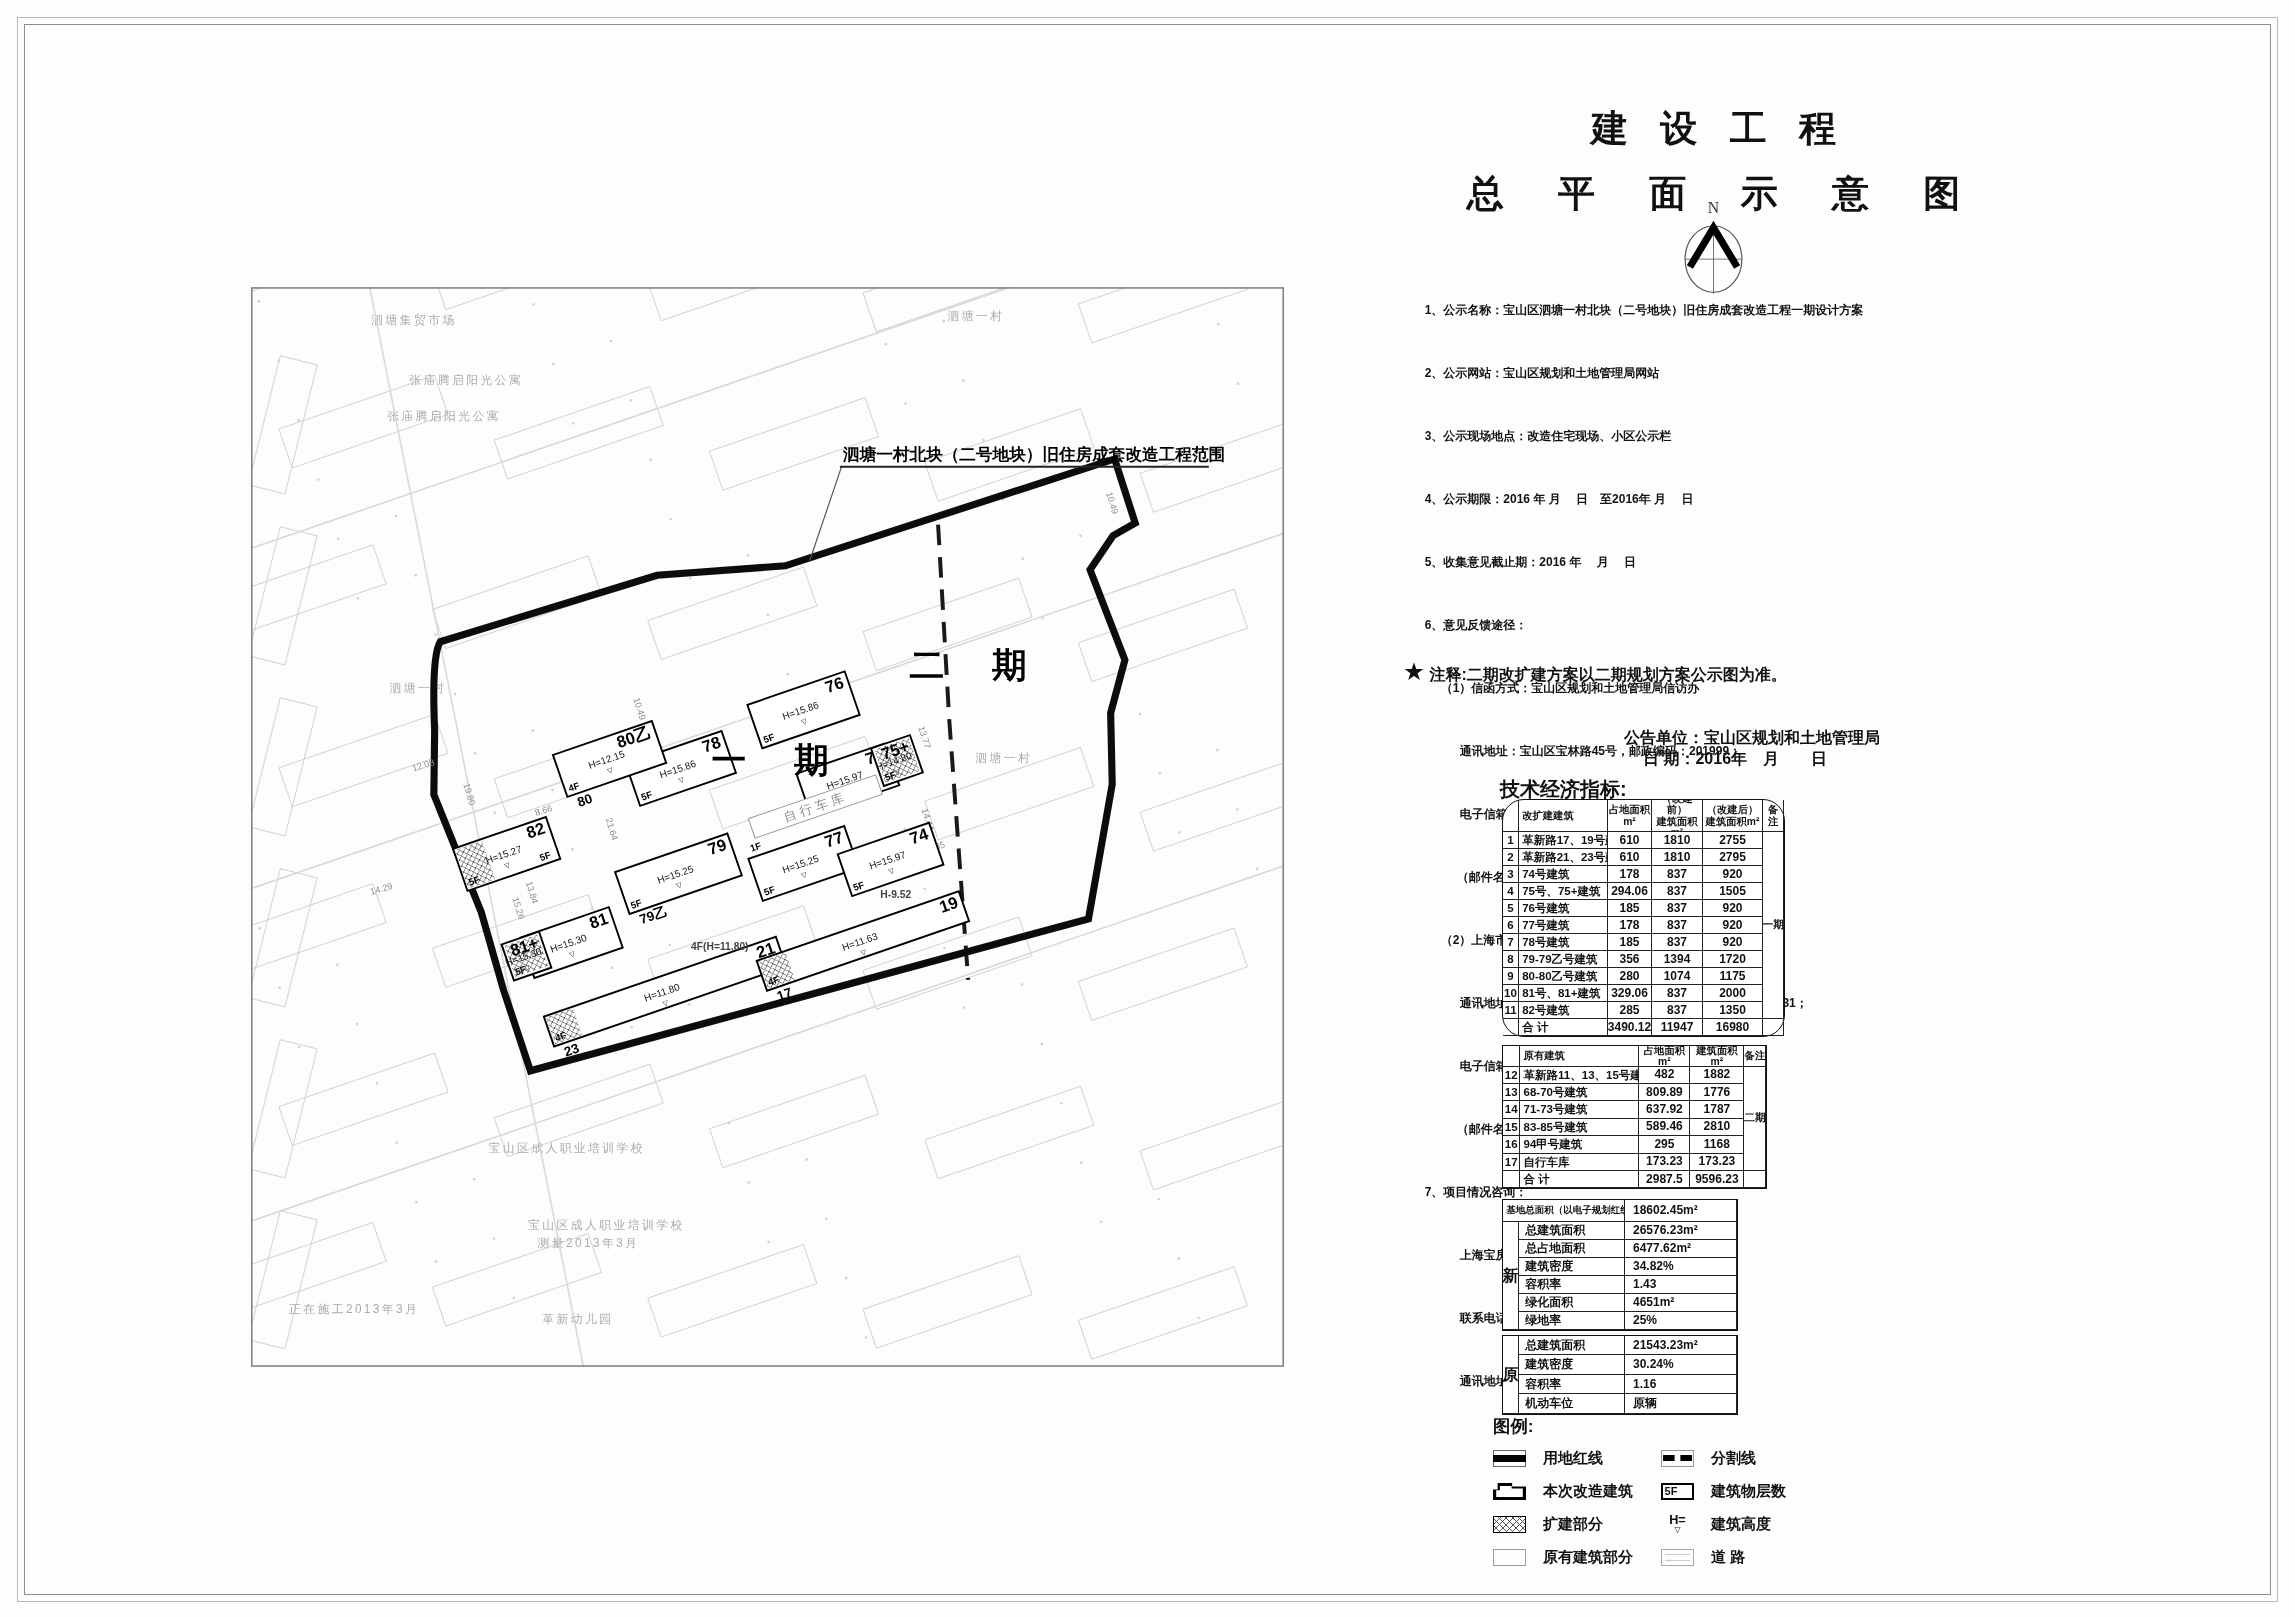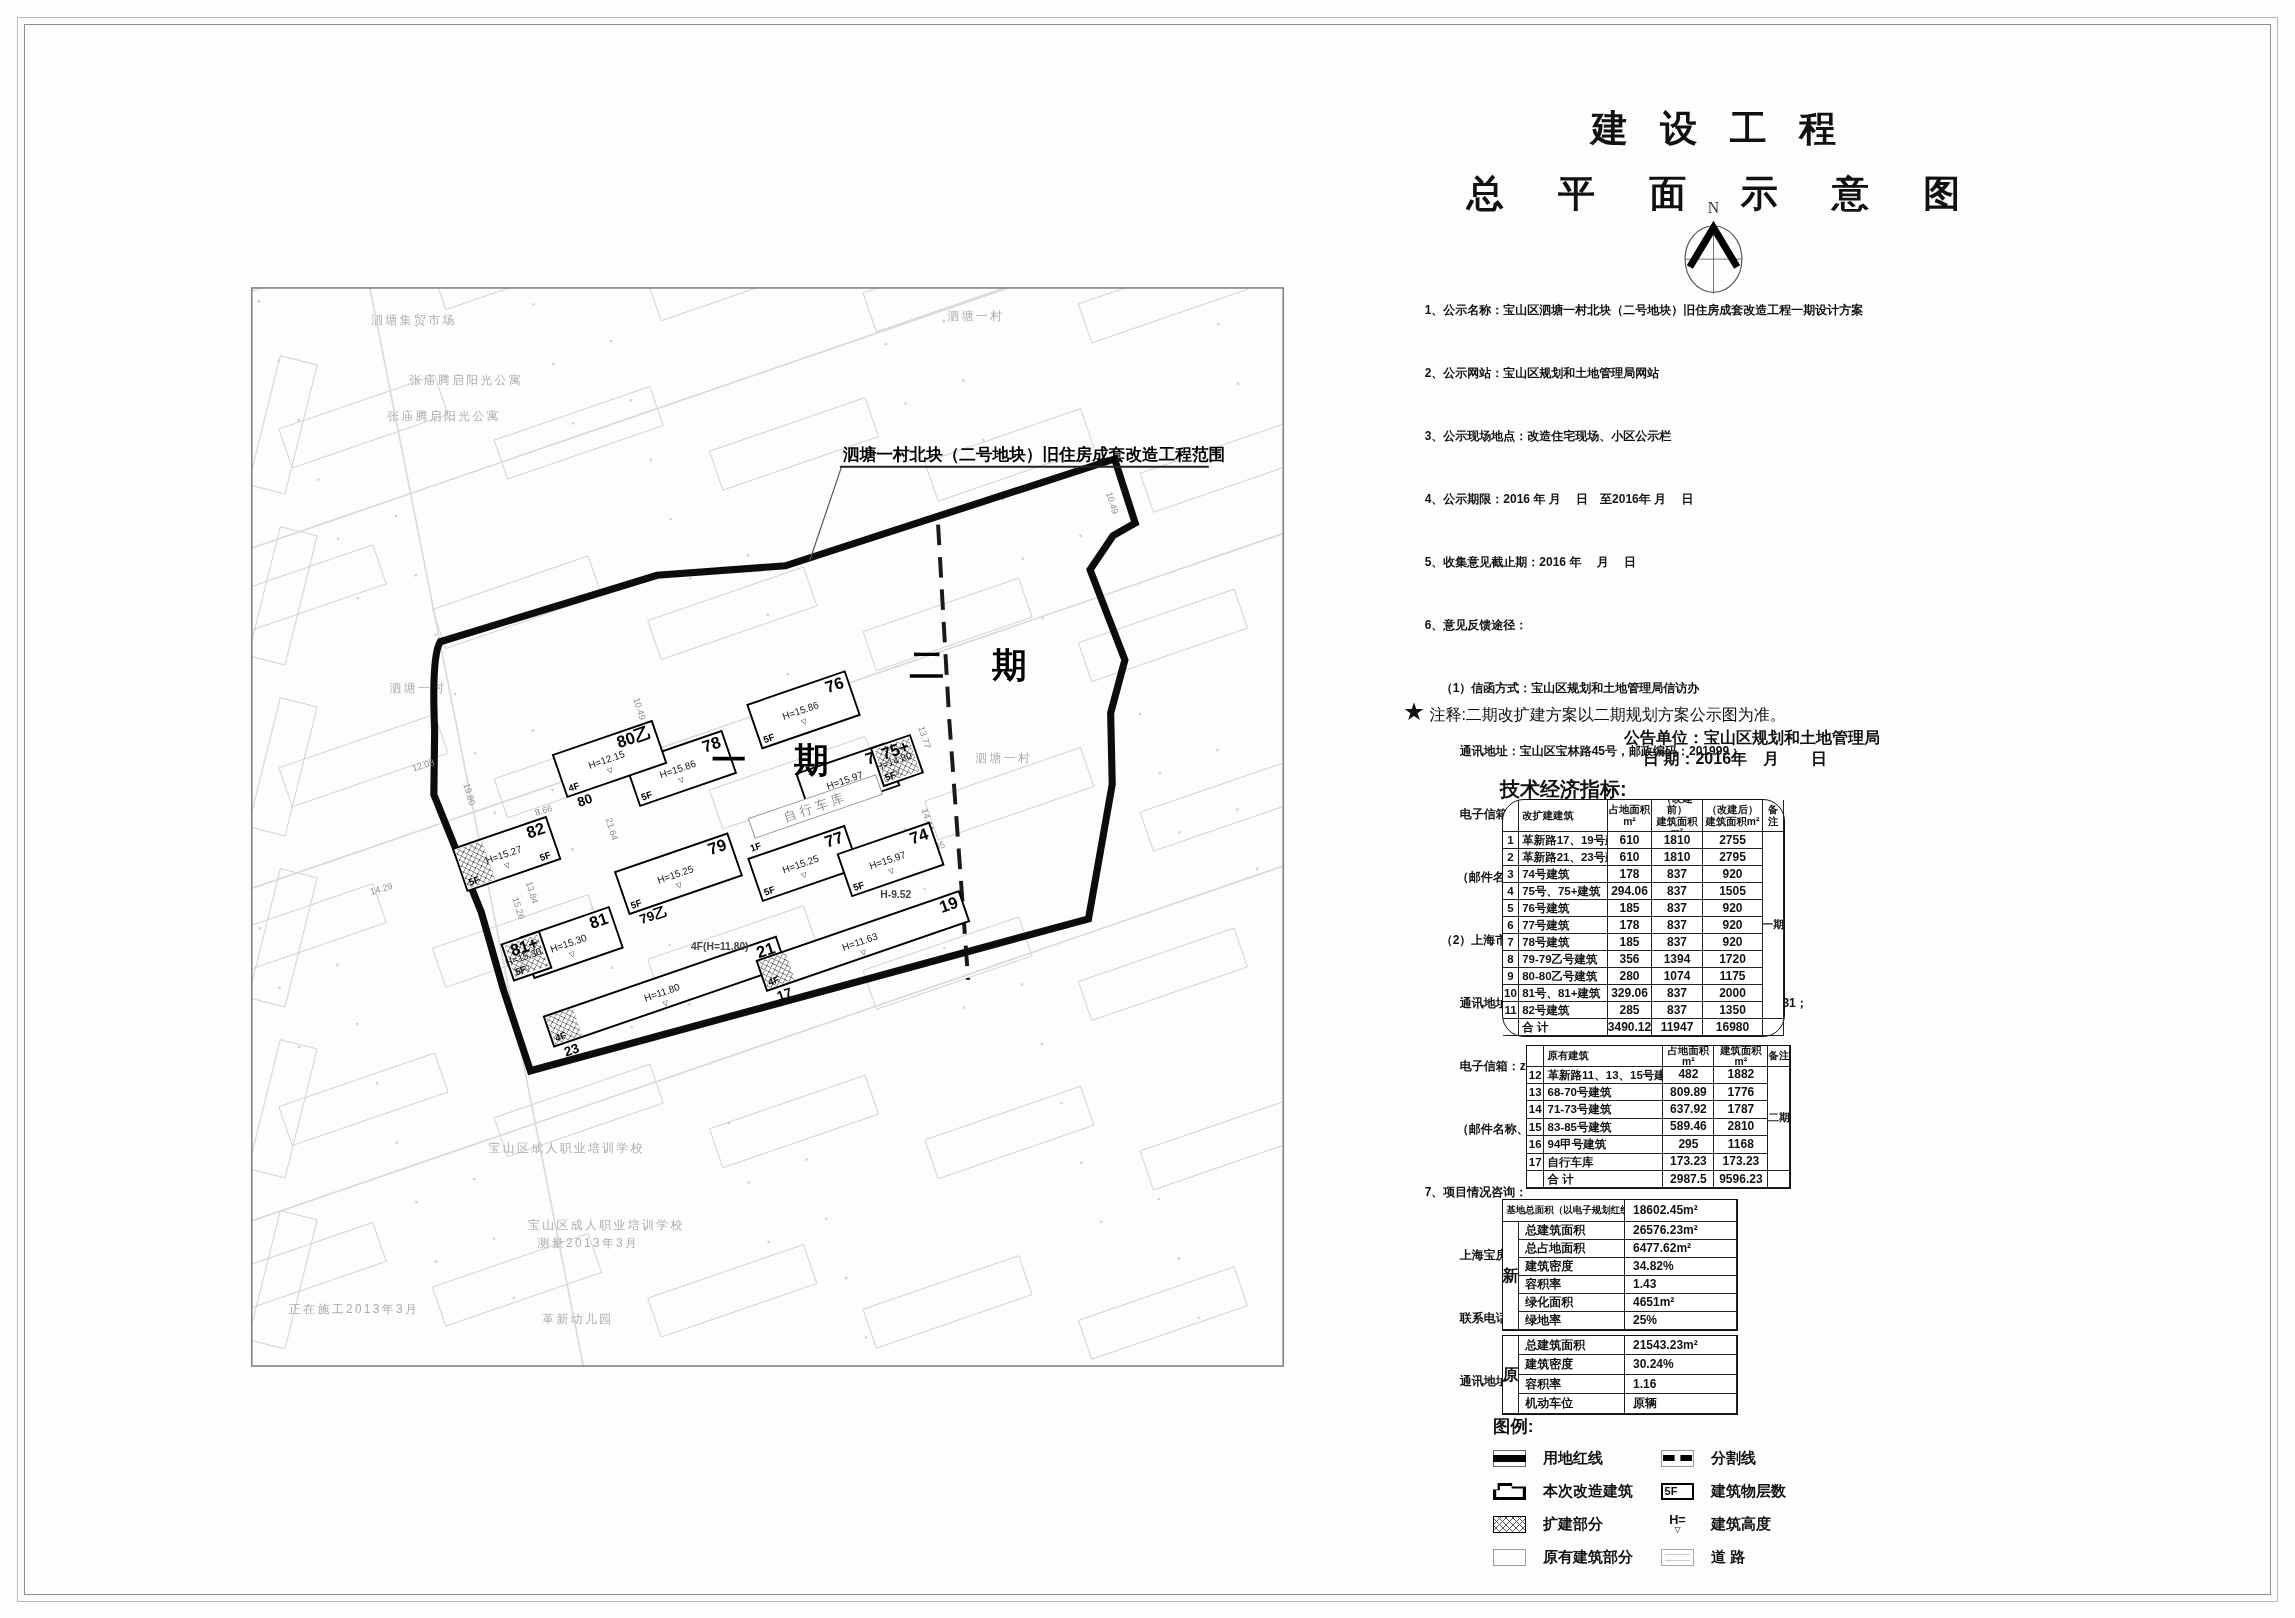--- a/index.html
+++ b/index.html
@@ -16,21 +16,21 @@
       font-size:37px;font-weight:bold;letter-spacing:11px;text-indent:11px;}
   .t2{position:absolute;left:1397px;top:169px;width:633px;text-align:center;
       font-size:37px;font-weight:bold;letter-spacing:22px;text-indent:22px;}
   .compass{position:absolute;left:1677px;top:196px;}
   .compass text{font-family:"Liberation Serif","DejaVu Serif",serif;font-size:20px;fill:#333;}
 
   
   .info{position:absolute;left:1398px;top:279px;width:697px;font-size:12px;
         font-weight:bold;line-height:21px;}
   .iline{white-space:pre;}
-  .star-note{position:absolute;left:1403px;top:697px;font-size:16px;font-weight:normal;}
+  .star-note{position:absolute;left:1403px;top:657px;font-size:16px;font-weight:bold;}
   .star-note::first-letter{font-size:24.5px;}
   .notice{position:absolute;left:1624px;top:727px;font-size:16px;font-weight:bold;line-height:21.4px;}
   .notice .n2{padding-left:19px;}
   .tech-title{position:absolute;left:1500px;top:776px;font-size:20px;font-weight:bold;}
 
   
   .tbl{position:absolute;border:1.6px solid #111;background:#fff;}
   .grid{display:grid;}
   .rows,.trow{display:contents;}
   .c{border-right:0.8px solid #222;border-bottom:0.8px solid #222;display:flex;align-items:center;
@@ -40,21 +40,21 @@
   .c.hc{font-size:10.3px;}
   .c.val{font-size:12px;}
   .c.remark{font-size:10.7px;white-space:nowrap;}
   .c.group{font-size:16px;}
   .c.span2{grid-column:1 / span 2;font-size:9.5px;white-space:nowrap;justify-content:flex-start;padding-left:3.2px;}
   .c.lbl3{justify-content:flex-start;padding-left:6.3px;font-size:12px;white-space:nowrap;}
   .c.val3{justify-content:flex-start;padding-left:8px;font-size:12px;white-space:nowrap;}
   #tbl1{left:1502px;top:799px;border-radius:22px;}
   #tbl1 .grid{grid-template-columns:16px 89px 44px 51px 60px 21.4px;grid-template-rows:32px repeat(12,17px);}
   #tbl1 .remark{grid-column:6;grid-row:2 / span 11;}
-  #tbl2{left:1502px;top:1045px;margin-left:24px;}
+  #tbl2{left:1502px;top:1045px;}
   #tbl2 .grid{grid-template-columns:17.4px 119px 51px 54px 22px;grid-template-rows:20.6px repeat(7,17.4px);}
   #tbl2 .remark{grid-column:5;grid-row:2 / span 6;}
   #tbl3{left:1502px;top:1199px;}
   #tbl3 .grid{grid-template-columns:16px 106px 112px;grid-template-rows:22px repeat(6,18px);}
   #tbl3 .group{grid-column:1;grid-row:2 / span 6;}
   #tbl4{left:1502px;top:1335px;}
   #tbl4 .grid{grid-template-columns:16px 106px 112px;grid-template-rows:repeat(4,19.4px);}
   #tbl4 .group{grid-column:1;grid-row:1 / span 4;}
 
   

